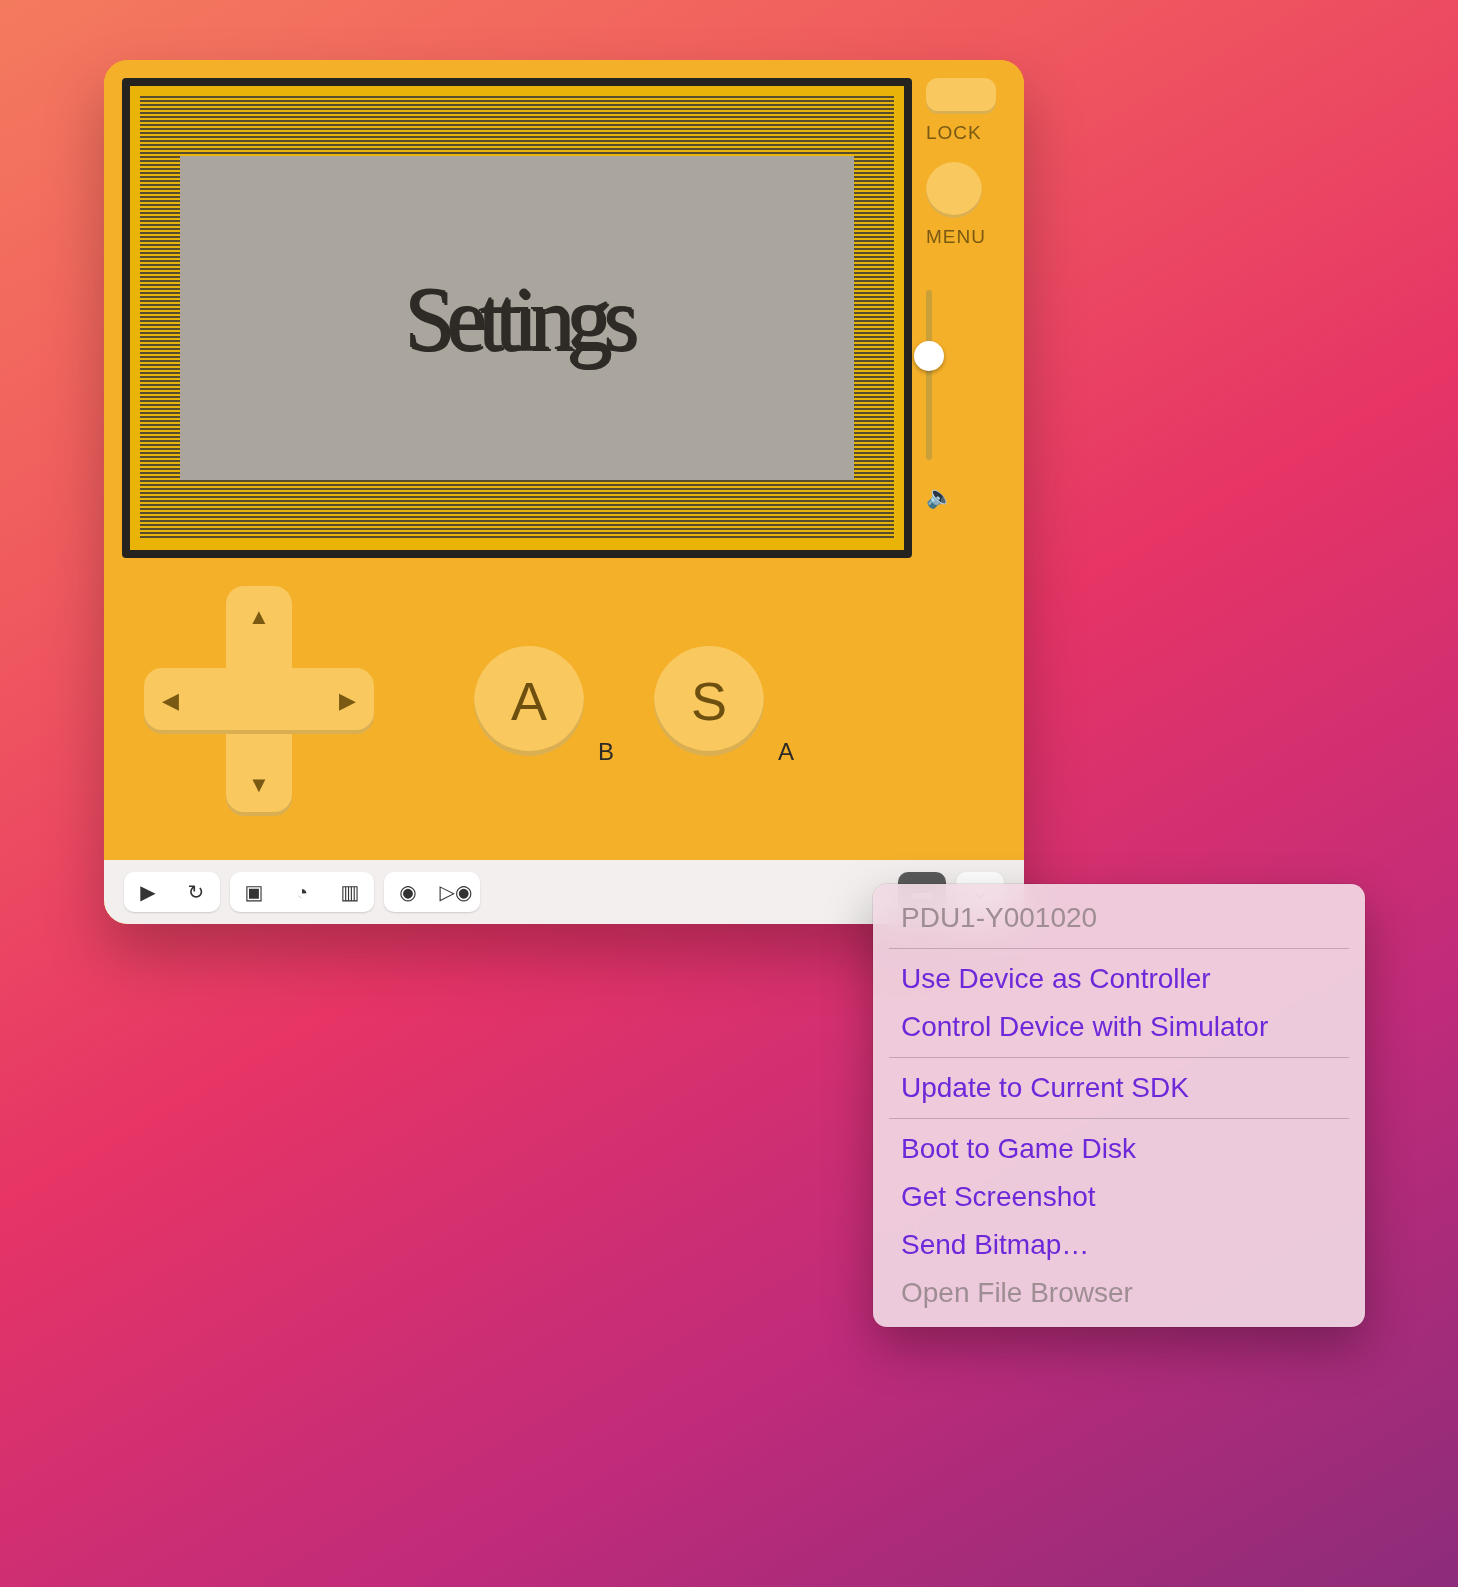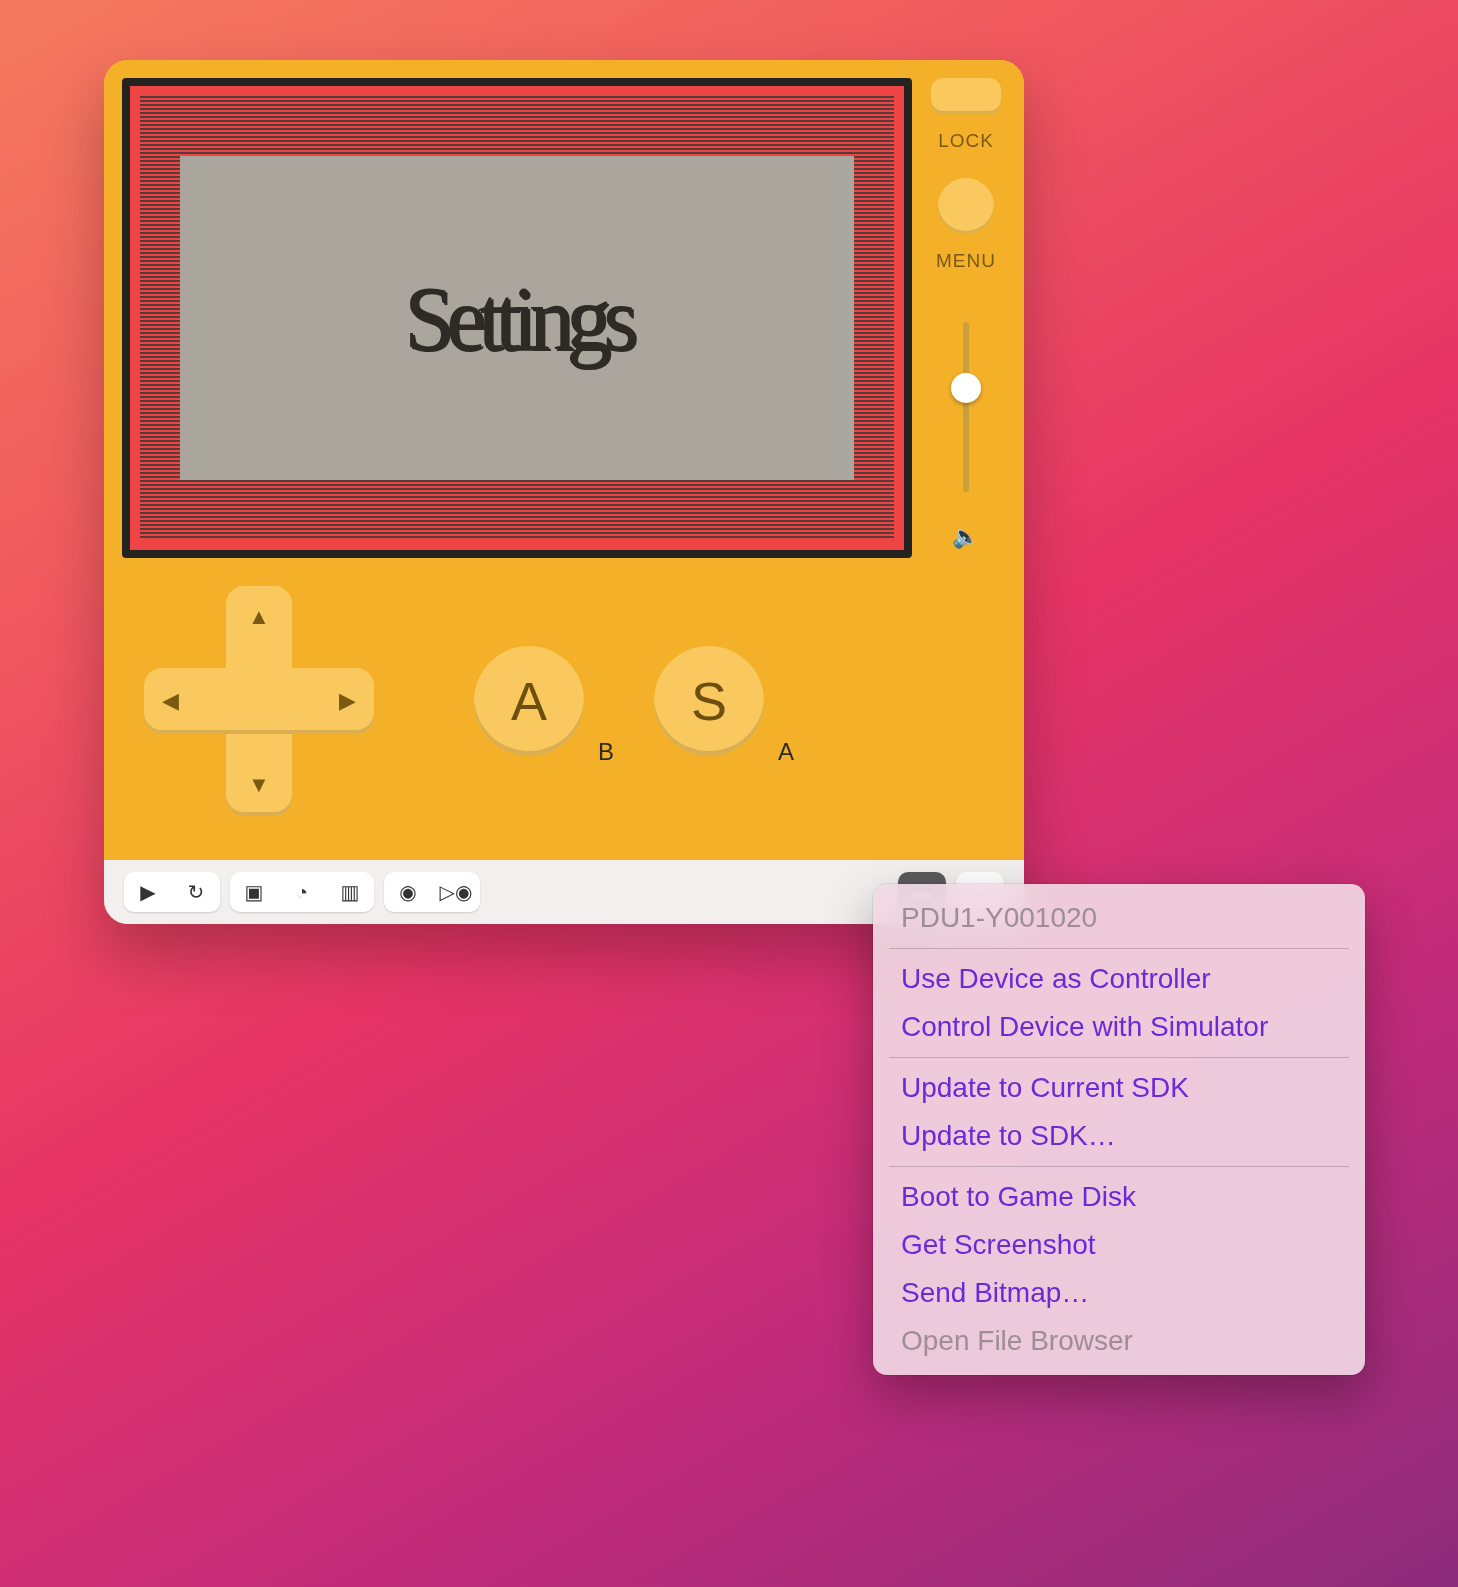--- a/index.html
+++ b/index.html
@@ -29,28 +29,27 @@
     background: #f5b02a;
     display: flex;
     gap: 14px;
   }
 
   .screen-col { flex: 1; }
   .side-col {
     width: 90px;
     display: flex;
     flex-direction: column;
-    align-items: center;
-    gap: 16px;
+    gap: 8px;
   }
 
   .screen {
     width: 790px;
     height: 480px;
-    background: #ef4444;
+    background: #eab308;
     border: 8px solid #25231f;
     border-radius: 4px;
     position: relative;
     overflow: hidden;
   }
   .screen-stripes {
     position: absolute; inset: 10px 10px 10px 10px;
     background: repeating-linear-gradient(#3b3a36 0 2px, transparent 2px 4px);
     opacity: .85;
   }
@@ -301,23 +300,20 @@
       <div class="cm-item">
         <span>Use Device as Controller</span>
       </div>
       <div class="cm-item">
         <span>Control Device with Simulator</span>
       </div>
       <div class="cm-sep"></div>
       <div class="cm-item">
         <span>Update to Current SDK</span>
       </div>
-      <div class="cm-item">
-        <span>Update to SDK…</span>
-      </div>
       <div class="cm-sep"></div>
       <div class="cm-item">
         <span>Boot to Game Disk</span>
       </div>
       <div class="cm-item">
         <span>Get Screenshot</span>
       </div>
       <div class="cm-item">
         <span>Send Bitmap…</span>
       </div>

